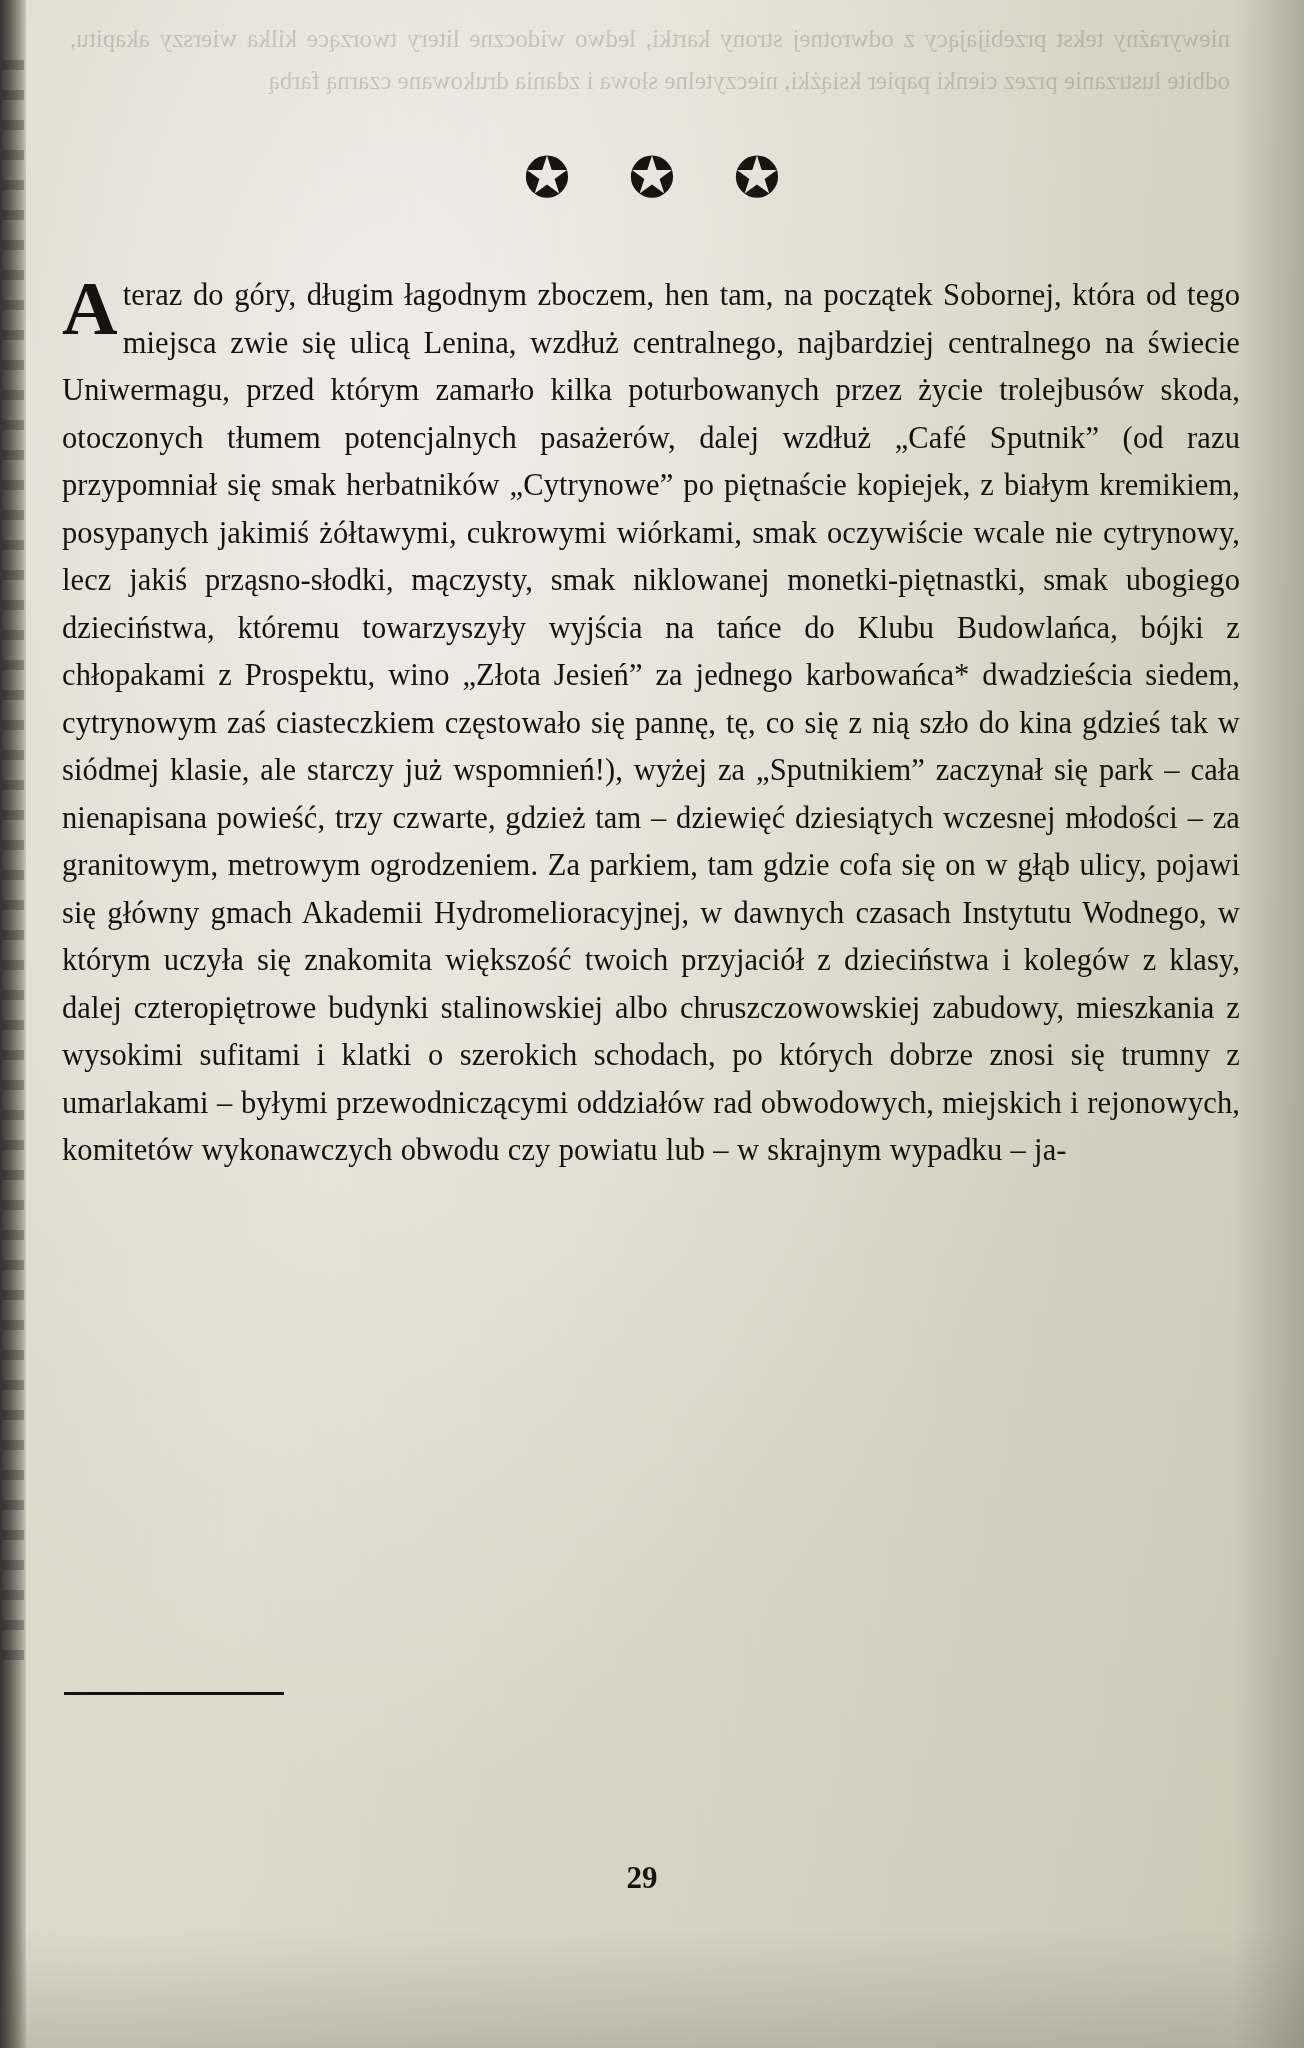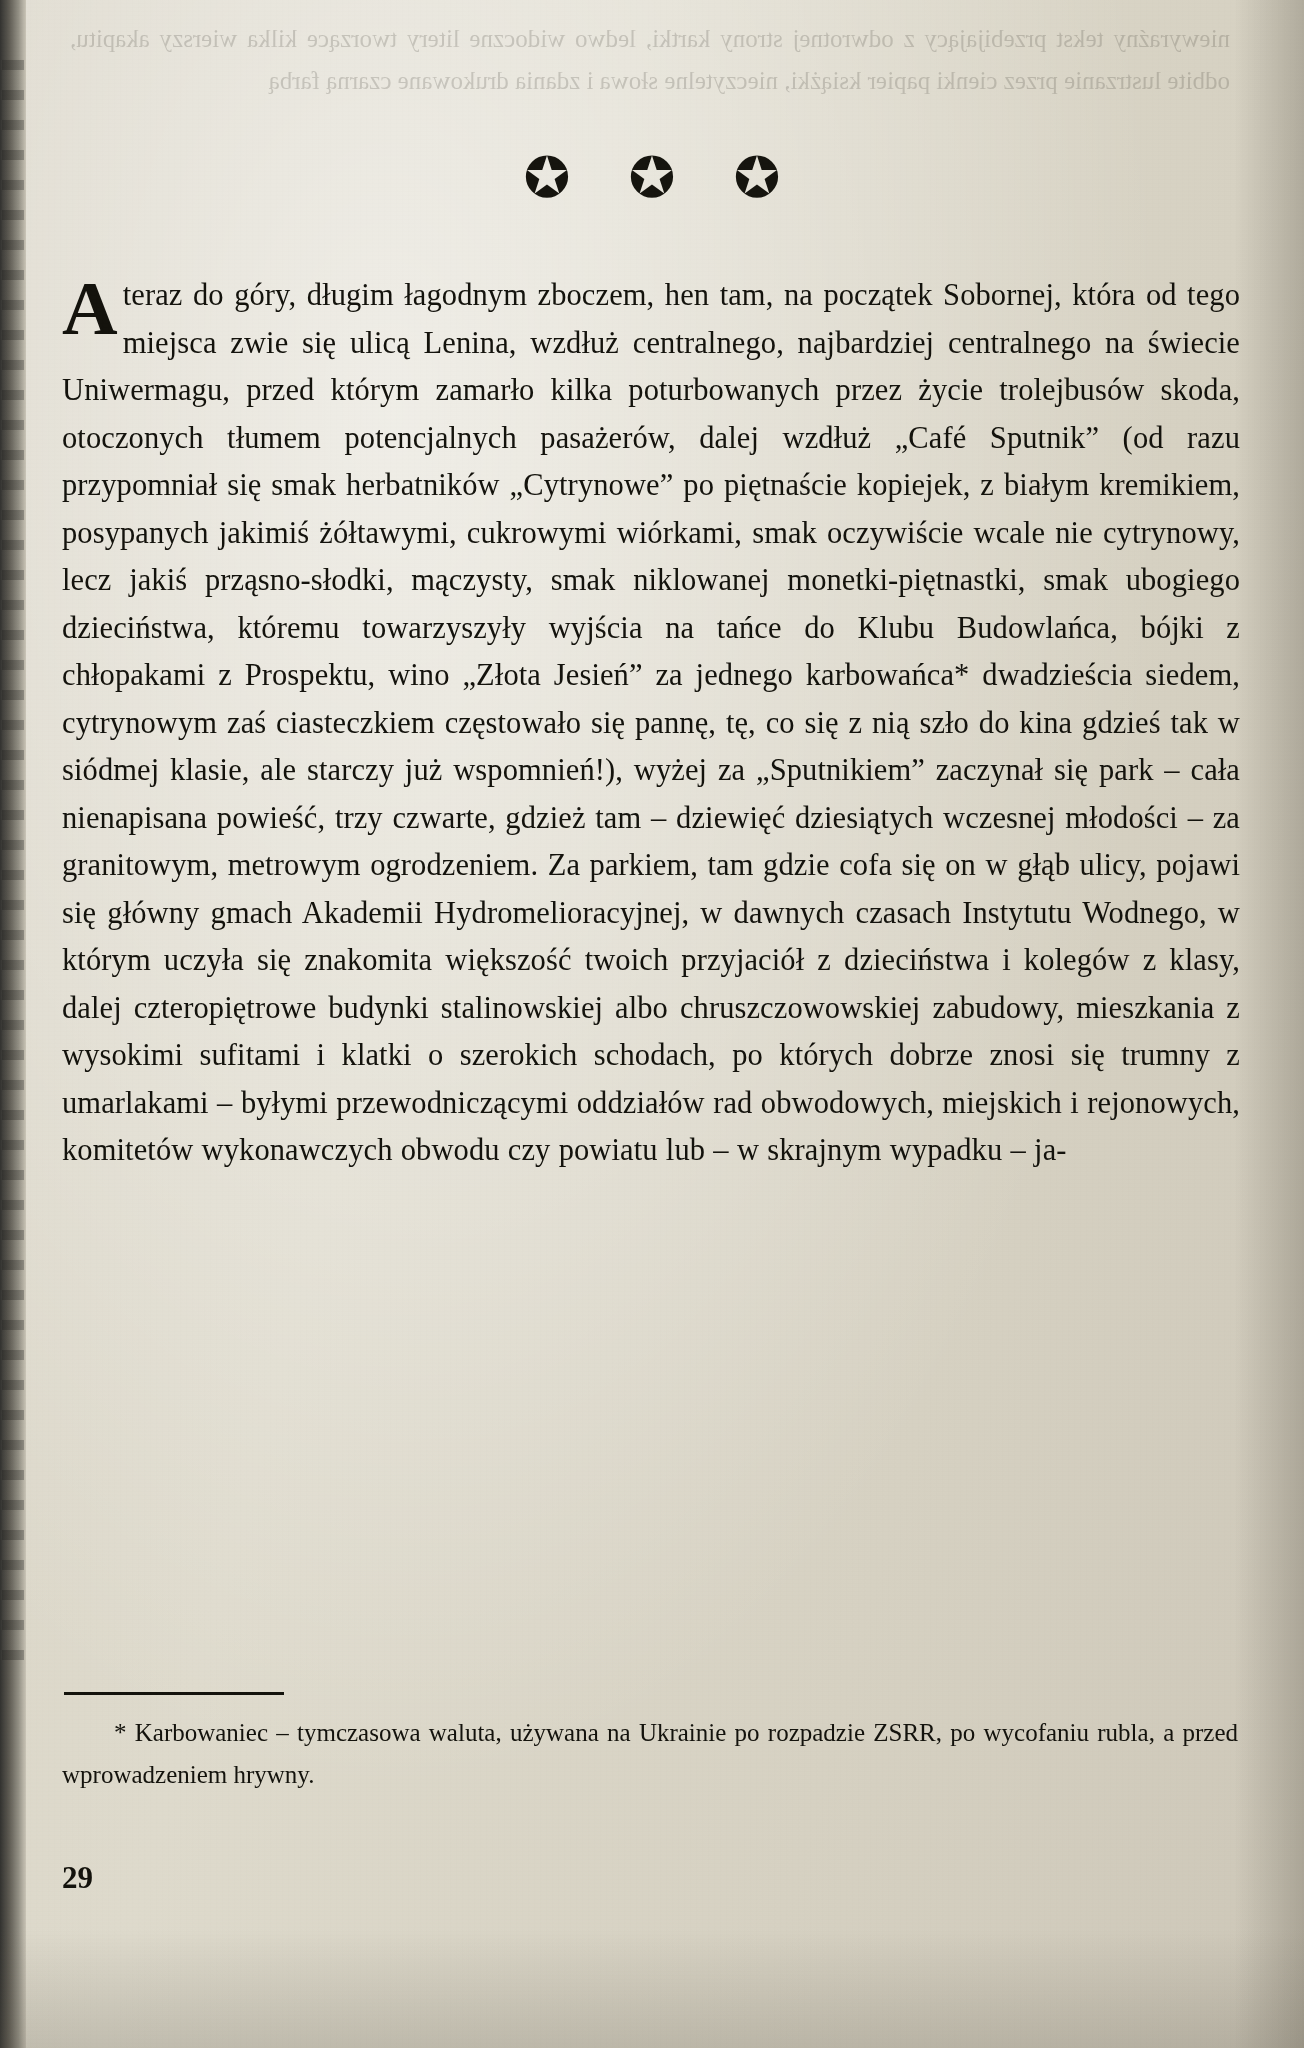--- a/index.html
+++ b/index.html
@@ -135,20 +135,21 @@
     text-align: justify;
     font-family: "Liberation Serif", serif;
   }
   #footnote .fn-indent { display: inline-block; width: 52px; }
 
   #page-number {
     position: absolute;
     left: 0;
     top: 1860px;
     width: 1160px;
+    text-align: center;
     font-size: 31px;
     font-weight: 700;
     color: #14130d;
     font-family: "Liberation Serif", serif;
   }
 
   
   #grain {
     position: absolute;
     inset: 0;
@@ -184,23 +185,20 @@
   <div id="bleed">niewyraźny tekst przebijający z odwrotnej strony kartki, ledwo widoczne litery tworzące kilka wierszy akapitu, odbite lustrzanie przez cienki papier książki, nieczytelne słowa i zdania drukowane czarną farbą</div>
 
   <div id="content">
 
     <div id="ornament">✪ ✪ ✪</div>
 
     <div id="body-text">A teraz do góry, długim łagodnym zboczem, hen tam, na początek Sobornej, która od tego miejsca zwie się ulicą Lenina, wzdłuż centralnego, najbardziej centralnego na świecie Uniwermagu, przed którym zamarło kilka poturbowanych przez życie trolejbusów skoda, otoczonych tłumem potencjalnych pasażerów, dalej wzdłuż „Café Sputnik” (od razu przypomniał się smak herbatników „Cytrynowe” po piętnaście kopiejek, z białym kremikiem, posypanych jakimiś żółtawymi, cukrowymi wiórkami, smak oczywiście wcale nie cytrynowy, lecz jakiś prząsno-słodki, mączysty, smak niklowanej monetki-piętnastki, smak ubogiego dzieciństwa, któremu towarzyszyły wyjścia na tańce do Klubu Budowlańca, bójki z chłopakami z Prospektu, wino „Złota Jesień” za jednego karbowańca* dwadzieścia siedem, cytrynowym zaś ciasteczkiem częstowało się pannę, tę, co się z nią szło do kina gdzieś tak w siódmej klasie, ale starczy już wspomnień!), wyżej za „Sputnikiem” zaczynał się park – cała nienapisana powieść, trzy czwarte, gdzież tam – dziewięć dziesiątych wczesnej młodości – za granitowym, metrowym ogrodzeniem. Za parkiem, tam gdzie cofa się on w głąb ulicy, pojawi się główny gmach Akademii Hydromelioracyjnej, w dawnych czasach Instytutu Wodnego, w którym uczyła się znakomita większość twoich przyjaciół z dzieciństwa i kolegów z klasy, dalej czteropiętrowe budynki stalinowskiej albo chruszczowowskiej zabudowy, mieszkania z wysokimi sufitami i klatki o szerokich schodach, po których dobrze znosi się trumny z umarlakami – byłymi przewodniczącymi oddziałów rad obwodowych, miejskich i rejonowych, komitetów wykonawczych obwodu czy powiatu lub – w skrajnym wypadku – ja-</div>
 
     <div id="footnote-rule"></div>
 
-    <div id="footnote">
-      <span class="fn-indent"></span><span>* Karbowaniec – tymczasowa waluta, używana na Ukrainie po rozpadzie ZSRR, po wycofaniu rubla, a przed wprowadzeniem hrywny.</span>
-    </div>
 
     <div id="page-number">29</div>
 
   </div>
 
   <div id="grain"></div>
   <div id="edge-shade"></div>
   <div id="bottom-shade"></div>
 
 </div>

